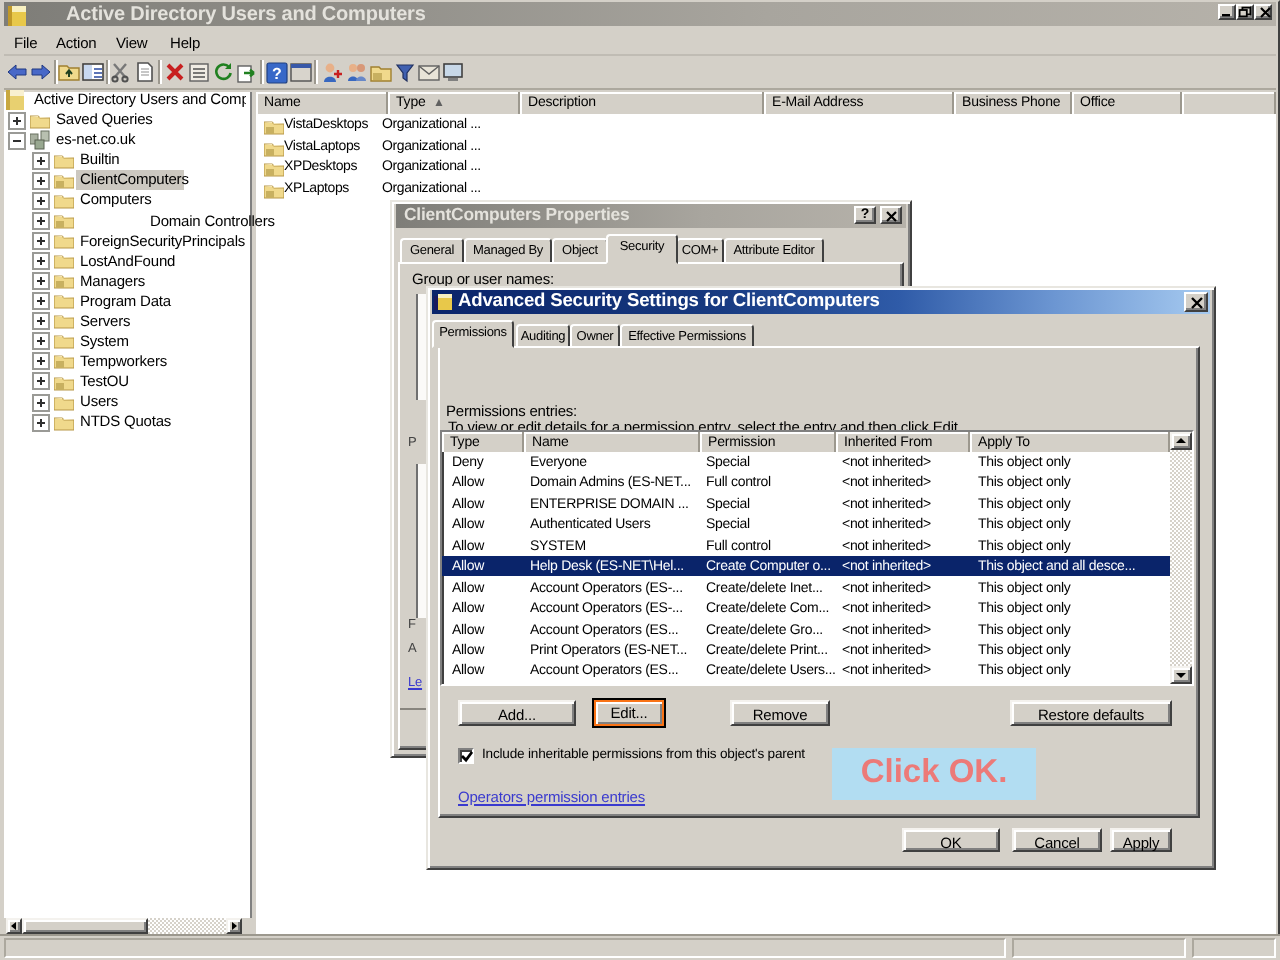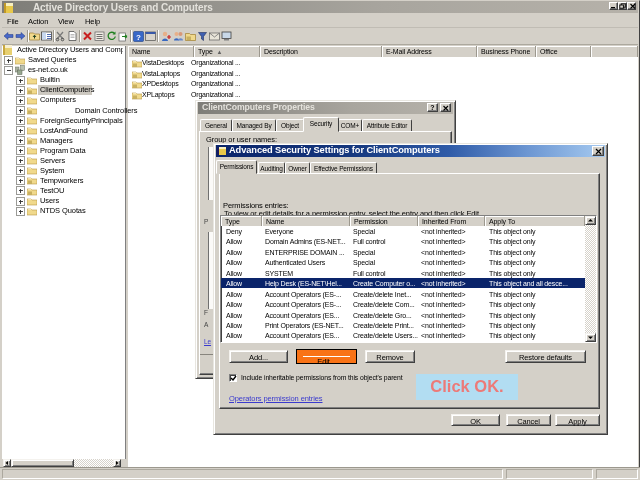--- a/index.html
+++ b/index.html
@@ -480,29 +480,29 @@
 <div class="t" style="left:421px; top:321px; color:#000; font-size:7px; letter-spacing:-0.15px;">&lt;not inherited&gt;</div>
 <div class="t" style="left:489px; top:321px; color:#000; font-size:7px; letter-spacing:-0.15px;">This object only</div>
 <div class="t" style="left:226px; top:331px; color:#000; font-size:7px; letter-spacing:-0.15px;">Allow</div>
 <div class="t" style="left:265px; top:331px; color:#000; font-size:7px; letter-spacing:-0.15px;">Account Operators (ES...</div>
 <div class="t" style="left:353px; top:331px; color:#000; font-size:7px; letter-spacing:-0.15px;">Create/delete Users...</div>
 <div class="t" style="left:421px; top:331px; color:#000; font-size:7px; letter-spacing:-0.15px;">&lt;not inherited&gt;</div>
 <div class="t" style="left:489px; top:331px; color:#000; font-size:7px; letter-spacing:-0.15px;">This object only</div>
 </div>
 
 <div class="btn" style="left:229px; top:350px; width:59px; height:13px; padding-top:2px;">Add...</div>
-<div class="btn" style="left:297px; top:350px; width:59px; height:13px; padding-top:1px; border:6px solid #f97316; box-shadow: inset 1px 1px 0 #fff, inset -1px -1px 0 #808080, 0 0 0 1px #000;">Edit...</div>
+<div class="btn" style="left:297px; top:350px; width:35px; height:13px; padding-top:1px; border:1px solid #f97316; box-shadow: inset 1px 1px 0 #fff, inset -1px -1px 0 #808080, 0 0 0 1px #000;">Edit...</div>
 <div class="btn" style="left:365px; top:350px; width:50px; height:13px; padding-top:2px;">Remove</div>
 <div class="btn" style="left:505px; top:350px; width:81px; height:13px; padding-top:2px;">Restore defaults</div>
 
 <div style="position:absolute; left:229px; top:374px; width:8px; height:8px; background:#fff; border:1px solid; border-color:#808080 #fff #fff #808080; box-shadow: inset 1px 1px 0 #404040;"></div>
 <svg style="position:absolute; left:230px; top:375px;" width="7" height="7" viewBox="0 0 7 7">
     <path d="M1 3 L3 5 L6 1" stroke="#000" stroke-width="1.4" fill="none"></path>
   </svg>
 <div class="t" style="left:241px; top:373px; font-size:6.8px;">Include inheritable permissions from this object's parent</div>
 
 <div class="t" style="left:229px; top:394px; color:#3a3ace; text-decoration:underline;">Operators permission entries</div>
 
 <div class="btn" style="left:451px; top:414px; width:49px; height:12px; padding-top:2px;">OK</div>
 <div class="btn" style="left:506px; top:414px; width:45px; height:12px; padding-top:2px;">Cancel</div>
-<div class="btn" style="left:555px; top:414px; width:45px; height:12px; padding-top:2px;">Apply</div>
+<div class="btn" style="left:555px; top:414px; width:31px; height:12px; padding-top:2px;">Apply</div>
 
 <div style="position:absolute; left:416px; top:374px; width:102px; height:26px; background:#b2ddf2; text-align:center; font-weight:bold; font-size:16.5px; line-height:25px; color:#ec7a78; z-index:5;">Click OK.</div>
 
 </body></html>

